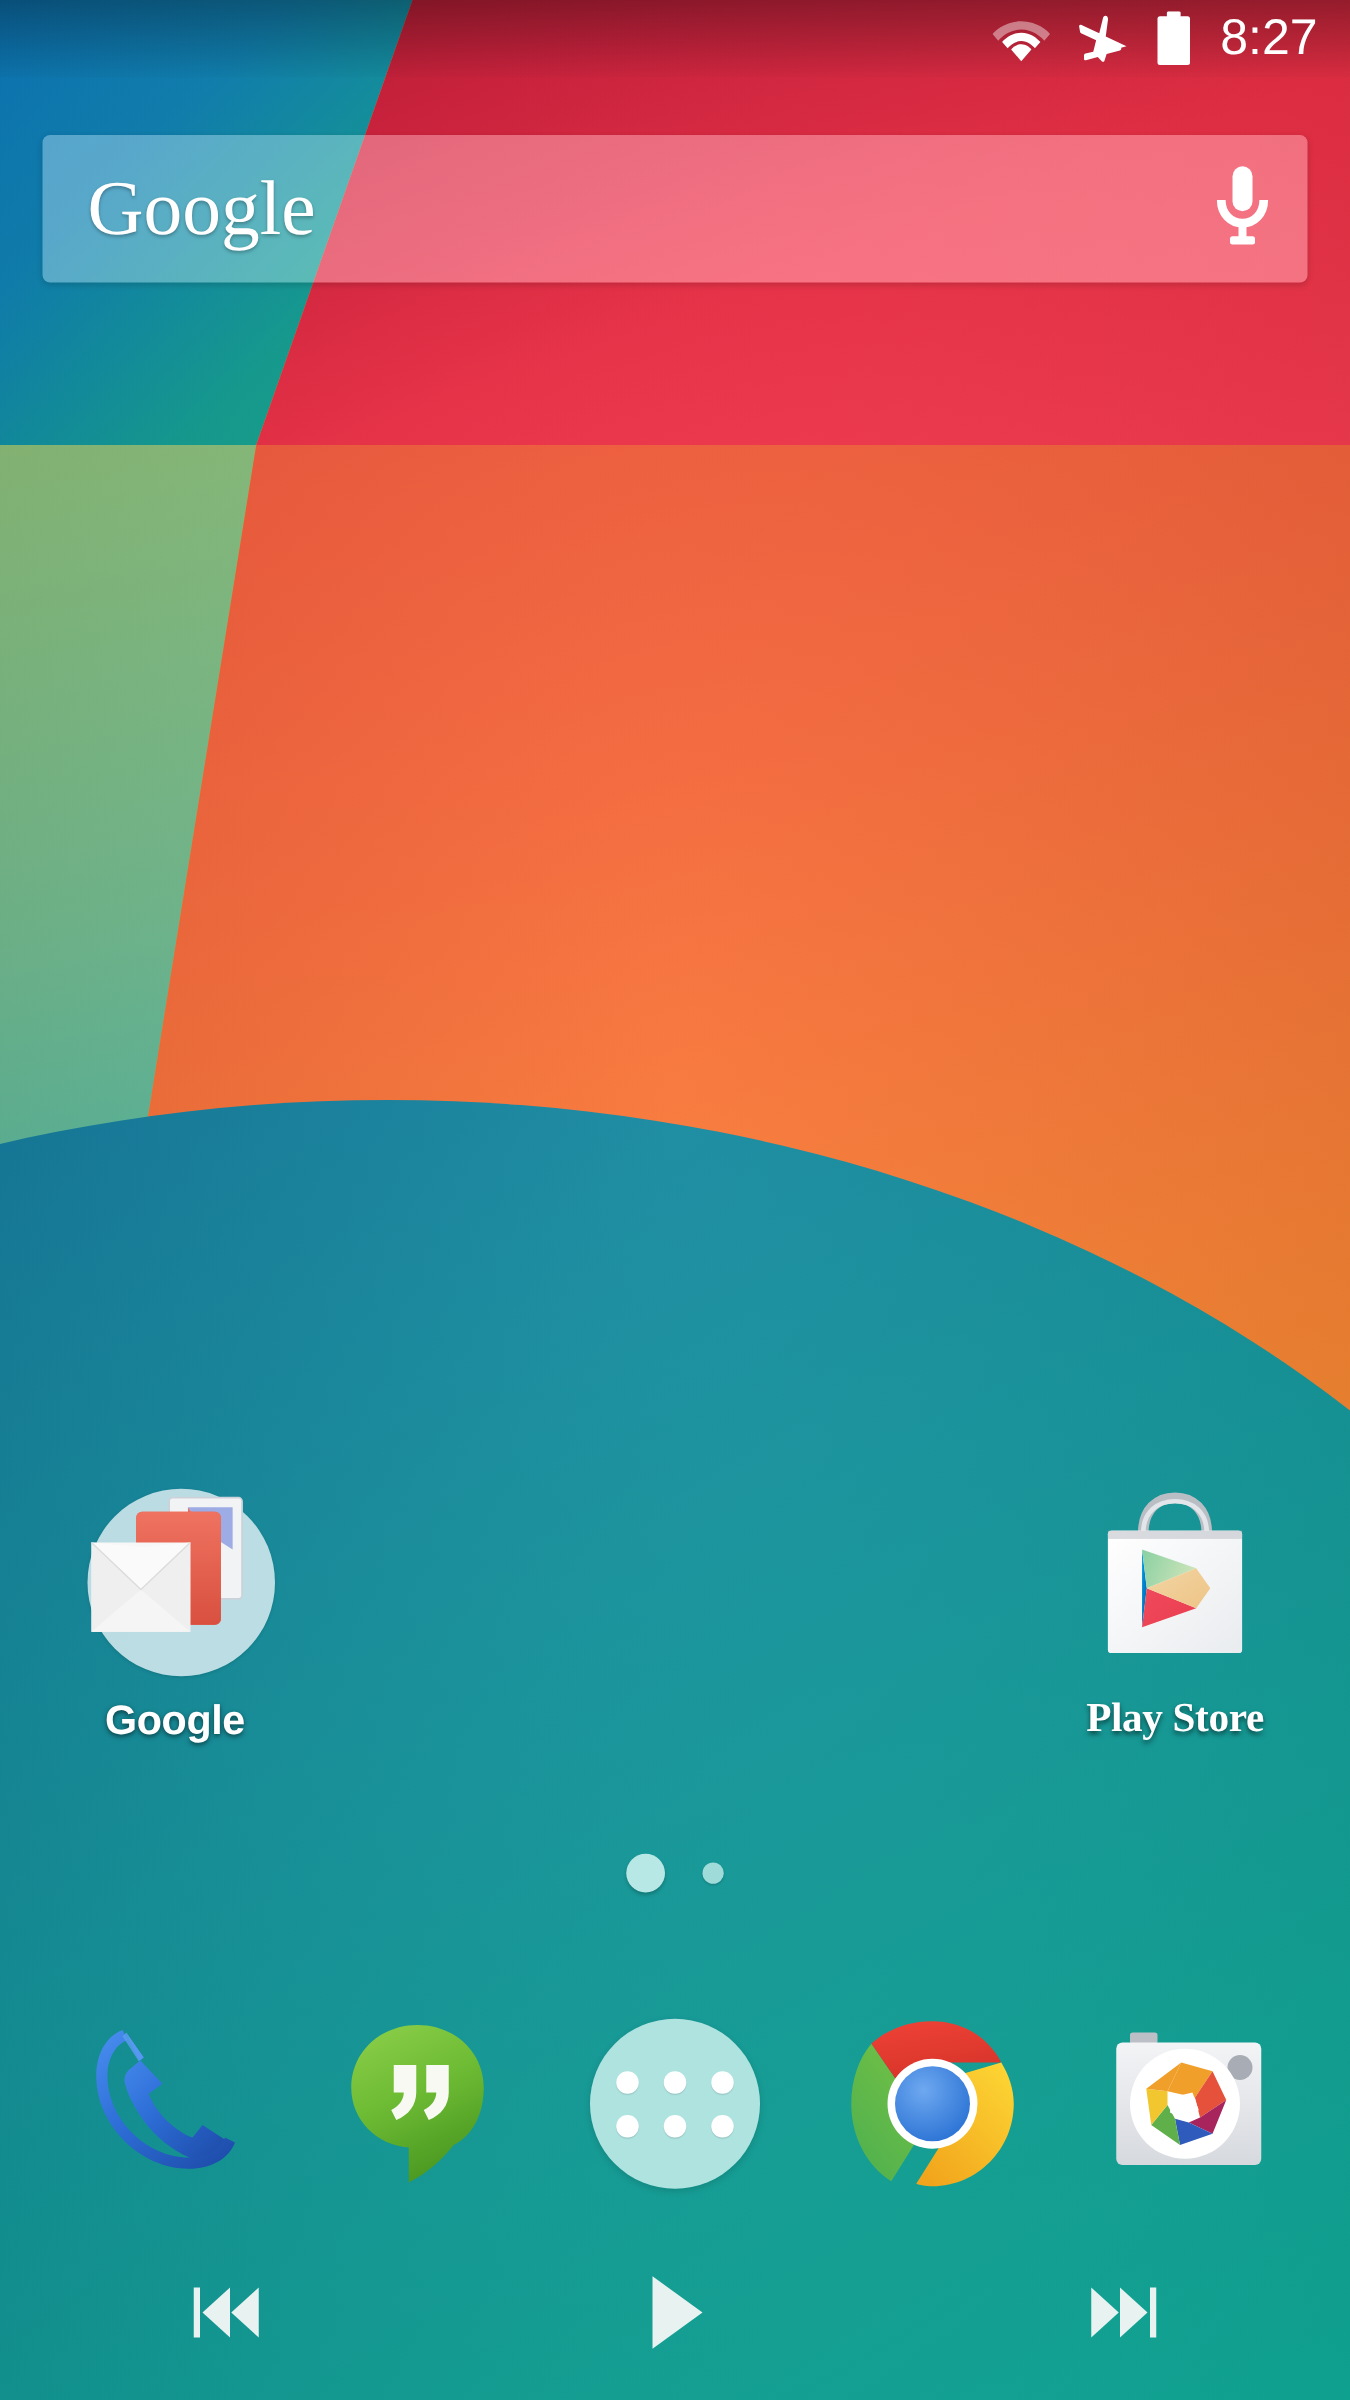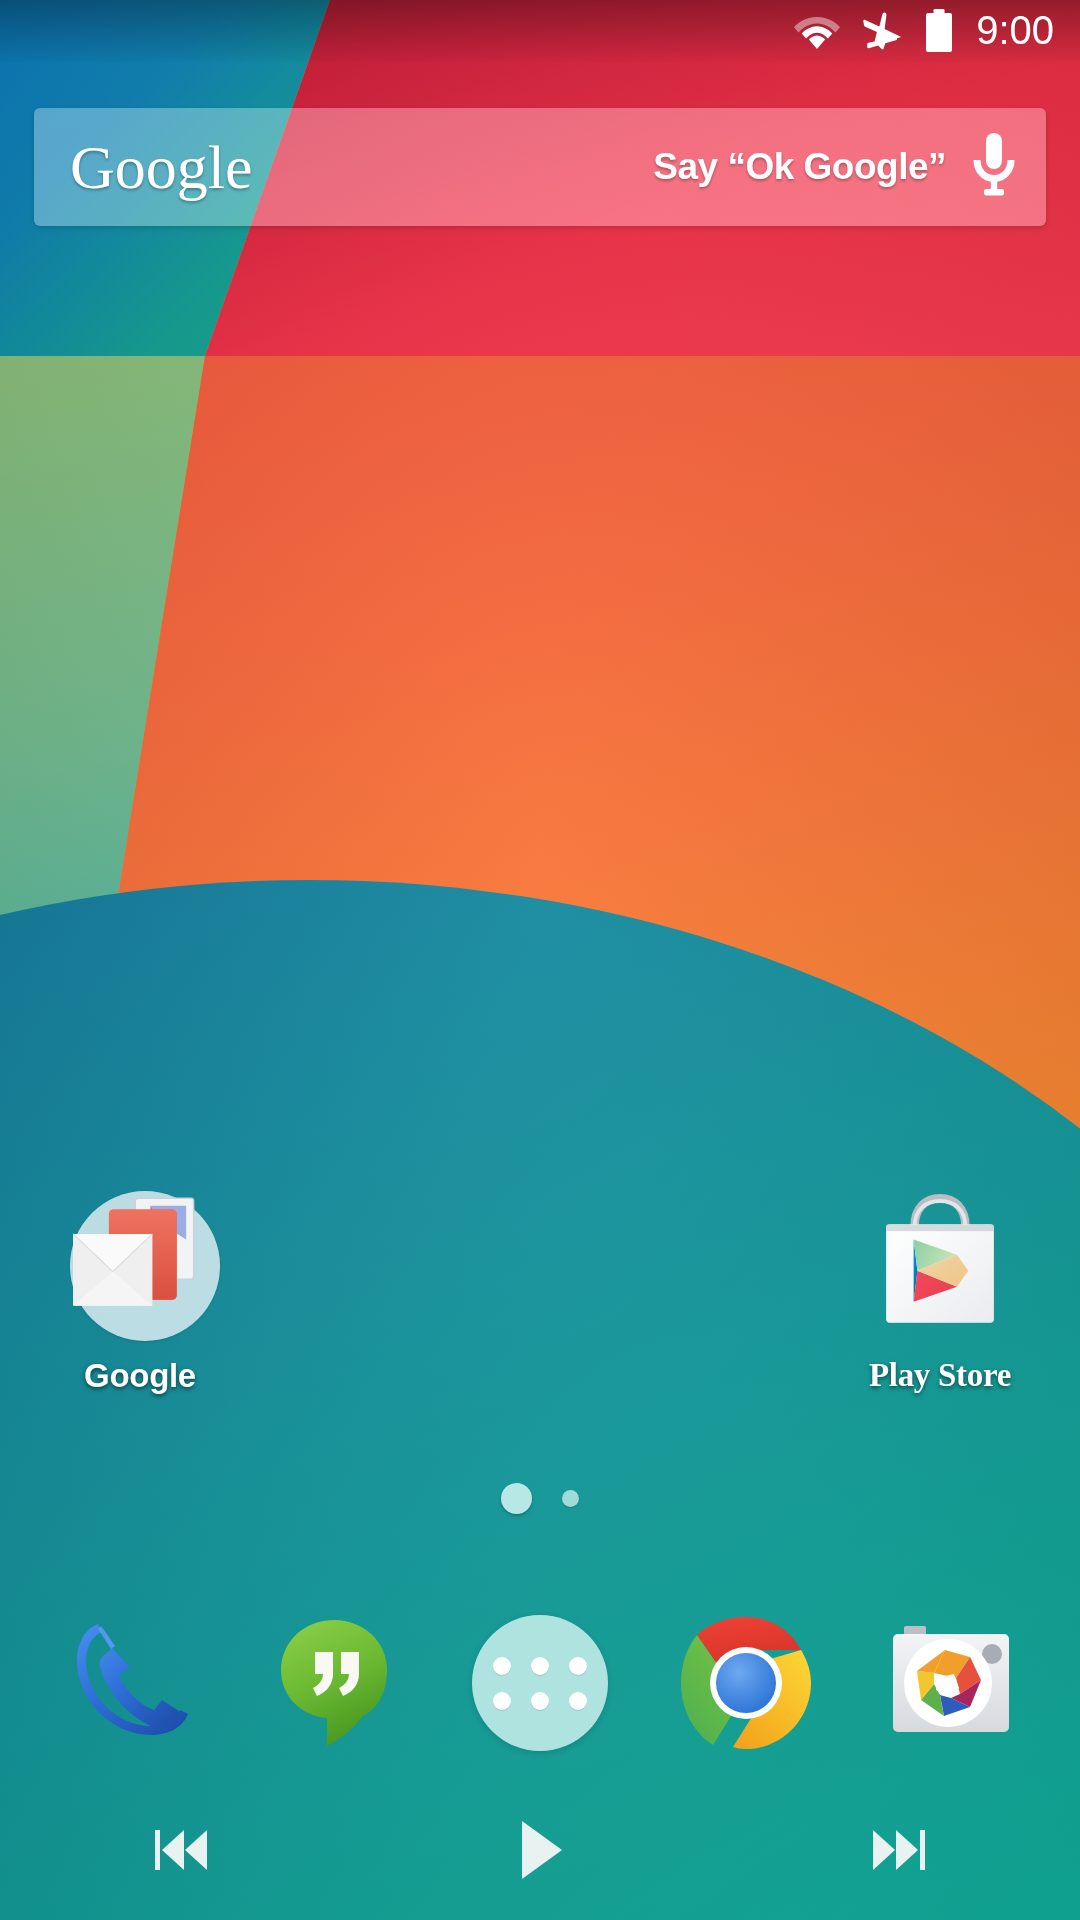--- a/index.html
+++ b/index.html
@@ -218,27 +218,26 @@
       </svg>
     </span>
 
     <span class="sb-icon">
       <svg width="30" height="44" viewBox="0 0 30 44">
         <rect x="9.5" y="0" width="11" height="5" rx="1.2" fill="#ffffff"></rect>
         <rect x="2" y="4" width="26" height="39" rx="2" fill="#ffffff"></rect>
       </svg>
     </span>
 
-    <span id="status-clock">9:00</span>
+    <span id="status-clock">8:27</span>
   </div>
 
   <div id="search-widget">
     <span id="search-logo">Google</span>
     <span id="search-spacer"></span>
-    <span id="search-hint">Say “Ok Google”</span>
     <span id="mic-button">
       <svg width="56" height="76" viewBox="0 0 56 76">
         <rect x="20" y="4" width="16" height="36" rx="8" fill="#ffffff"></rect>
         <path d="M11 31 C11 42 18.6 49.5 28 49.5 C37.4 49.5 45 42 45 31" stroke="#ffffff" stroke-width="7" fill="none" stroke-linecap="butt"></path>
         <rect x="24.8" y="48" width="6.4" height="15" fill="#ffffff"></rect>
         <rect x="18" y="60" width="20" height="6.5" rx="2" fill="#ffffff"></rect>
       </svg>
     </span>
   </div>
 

